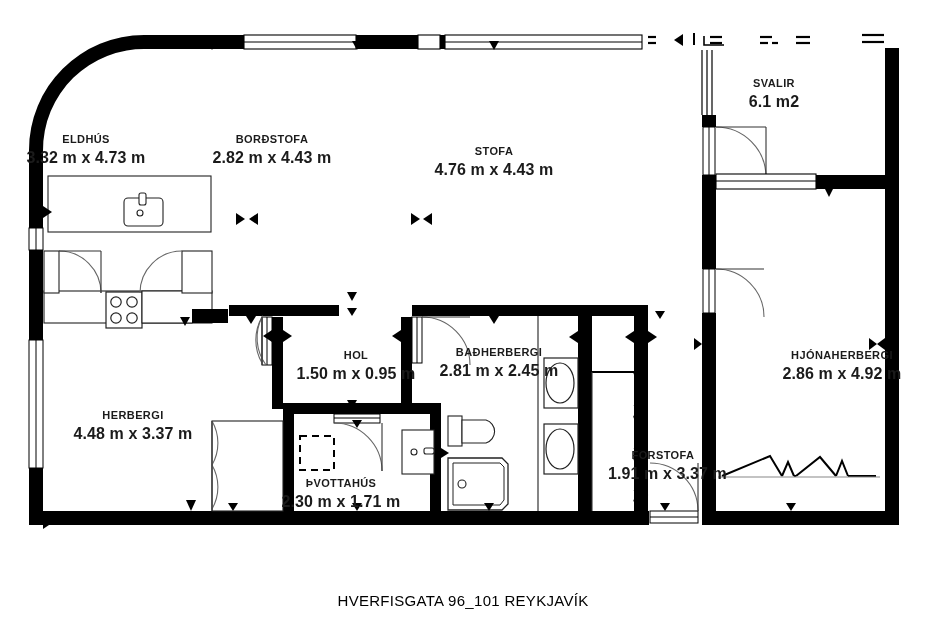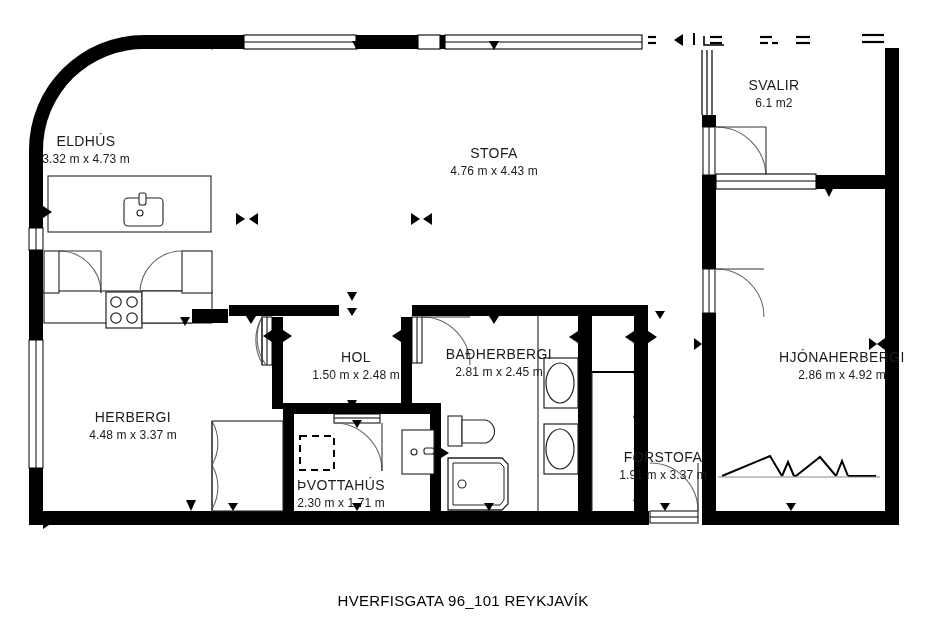--- a/index.html
+++ b/index.html
@@ -30,28 +30,30 @@
   .room-label {
     position: absolute;
     text-align: center;
     color: #1b1b1b;
     font-family: "Liberation Sans", sans-serif;
     line-height: 1.35;
     white-space: nowrap;
     pointer-events: none;
   }
   .room-name {
-    font-size: 14px;
+    font-size: 11px;
     letter-spacing: 0.4px;
     display: block;
+    font-weight: bold;
   }
   .room-dims {
-    font-size: 12px;
+    font-size: 16px;
     letter-spacing: 0.1px;
     display: block;
+    font-weight: bold;
   }
   #plan-title {
     position: absolute;
     left: 0;
     right: 0;
     top: 592px;
     text-align: center;
     font-size: 15px;
     letter-spacing: 0.3px;
     color: #000000;
@@ -353,39 +355,43 @@
       <path d="M 578 331 L 578 343 L 569 337 Z" fill="#000"></path>
     </g>
 
   </svg>
 
   <div class="room-label" style="left:0px; top:132px; width:172px;">
     <span class="room-name">ELDHÚS</span>
     <span class="room-dims">3.32 m x 4.73 m</span>
   </div>
 
+  <div class="room-label" style="left:186px; top:132px; width:172px;">
+    <span class="room-name">BORÐSTOFA</span>
+    <span class="room-dims">2.82 m x 4.43 m</span>
+  </div>
 
   <div class="room-label" style="left:408px; top:144px; width:172px;">
     <span class="room-name">STOFA</span>
     <span class="room-dims">4.76 m x 4.43 m</span>
   </div>
 
   <div class="room-label" style="left:714px; top:76px; width:120px;">
     <span class="room-name">SVALIR</span>
     <span class="room-dims">6.1 m2</span>
   </div>
 
   <div class="room-label" style="left:756px; top:348px; width:172px;">
     <span class="room-name">HJÓNAHERBERGI</span>
     <span class="room-dims">2.86 m x 4.92 m</span>
   </div>
 
   <div class="room-label" style="left:292px; top:348px; width:128px;">
     <span class="room-name">HOL</span>
-    <span class="room-dims">1.50 m x 2.48 m</span>
+    <span class="room-dims">1.50 m x 0.95 m</span>
   </div>
 
   <div class="room-label" style="left:428px; top:345px; width:142px;">
     <span class="room-name">BAÐHERBERGI</span>
     <span class="room-dims">2.81 m x 2.45 m</span>
   </div>
 
   <div class="room-label" style="left:58px; top:408px; width:150px;">
     <span class="room-name">HERBERGI</span>
     <span class="room-dims">4.48 m x 3.37 m</span>

